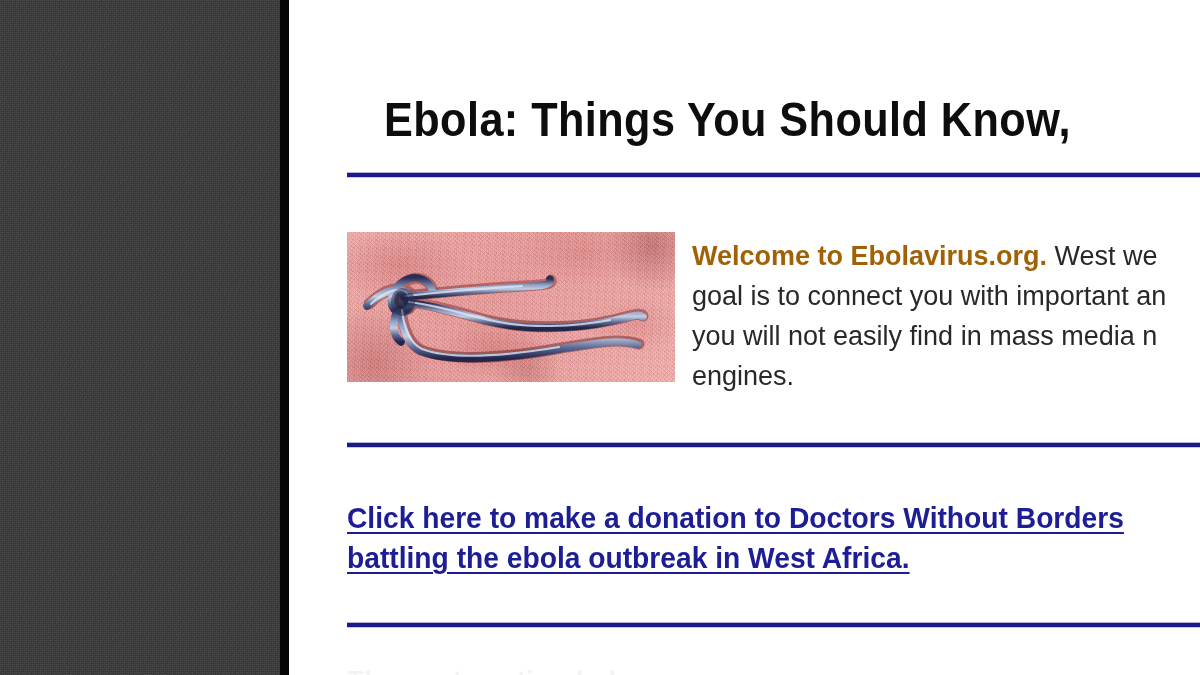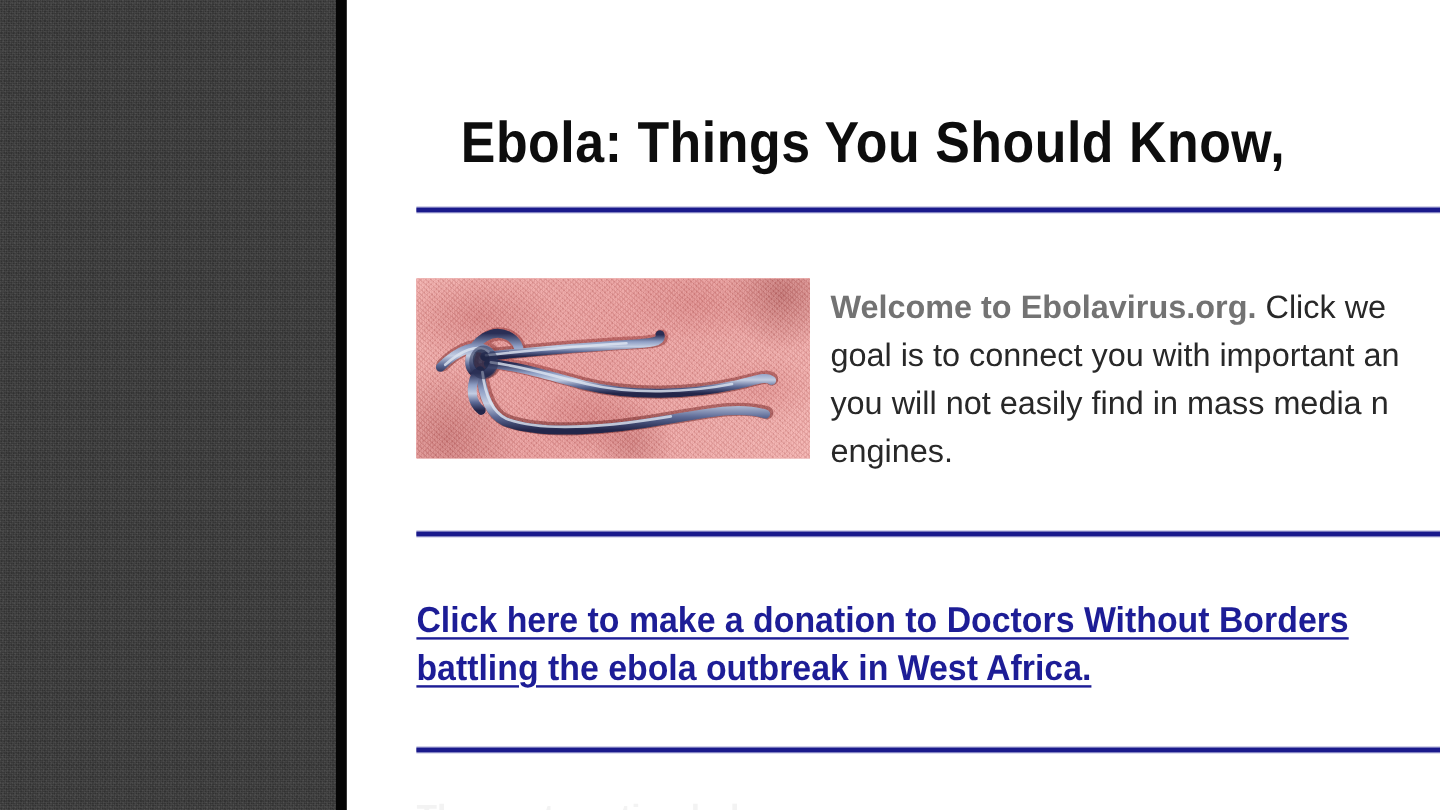--- a/index.html
+++ b/index.html
@@ -157,21 +157,21 @@
     left: 345px;
     top: 4px;
     width: 700px;
     font-size: 27px;
     line-height: 40px;
     color: #282828;
     white-space: nowrap;
   }
   .intro-text .lead {
     font-weight: bold;
-    color: #737373;
+    color: #a16207;
   }
 
   
   .donate-link {
     position: absolute;
     left: 42px;
     top: 498px;
     width: 900px;
     font-family: "Liberation Sans Narrow", "Liberation Sans", sans-serif;
     font-weight: bold;
@@ -264,21 +264,21 @@
             <path d="M24 72 C 37 60, 51 54, 60 61"></path>
           </g>
 
           <ellipse cx="56" cy="70" rx="12" ry="14" fill="#2b3358" opacity="0.55"></ellipse>
           <ellipse cx="54" cy="68" rx="7" ry="9" fill="#1c2342" opacity="0.6"></ellipse>
         </svg>
       </div>
 
       <div class="intro-text">
         <div>
-          <span class="lead">Welcome to Ebolavirus.org.</span><span> Click we</span>
+          <span class="lead">Welcome to Ebolavirus.org.</span><span> West we</span>
         </div>
         <div>goal is to connect you with important an</div>
         <div>you will not easily find in mass media n</div>
         <div>engines.</div>
       </div>
     </div>
 
     <div class="rule rule-2"></div>
 
     <a class="donate-link" href="#">

